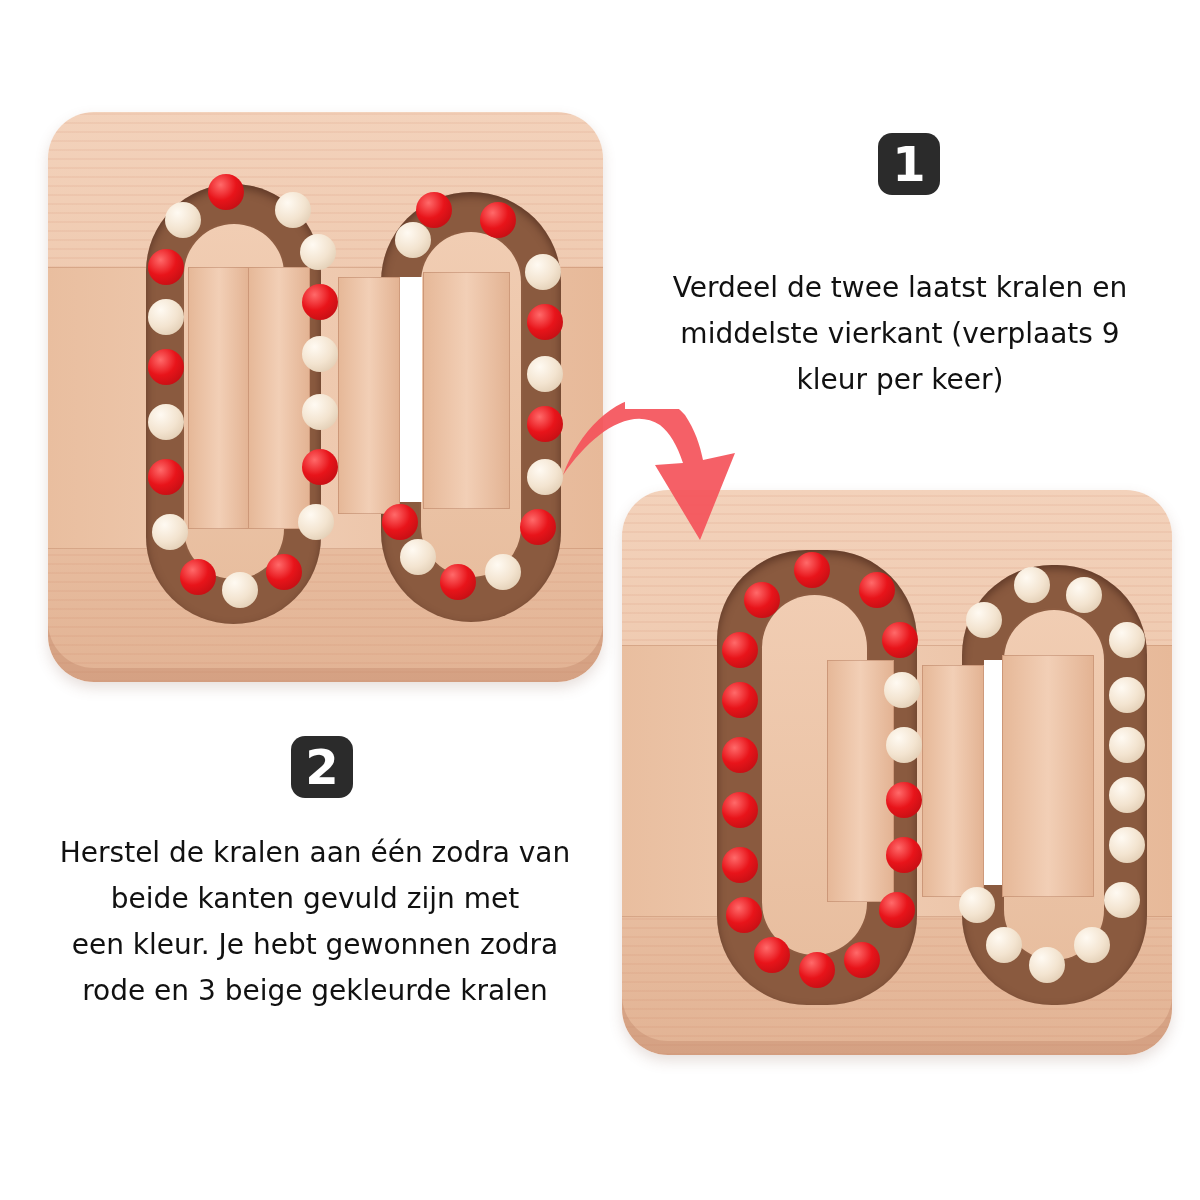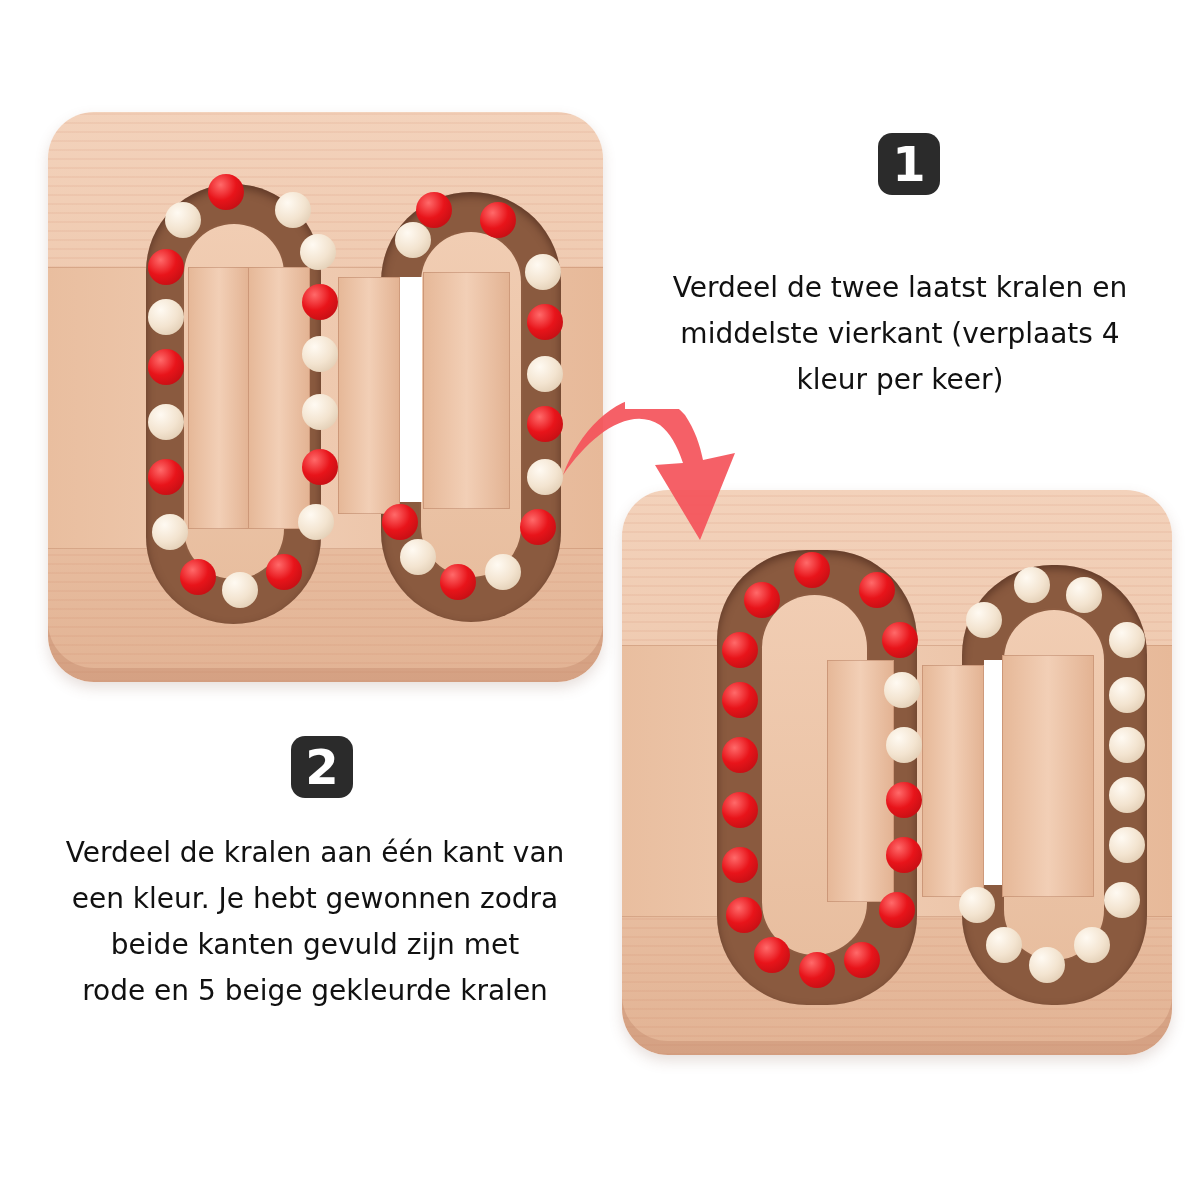--- a/index.html
+++ b/index.html
@@ -168,24 +168,24 @@
 </div>
 
 <svg class="arrow" viewBox="0 0 200 170">
   <path d="M8 100 C 30 40, 90 -5, 130 40 C 140 55, 145 70, 148 85 L 180 78 L 145 165 L 100 90 L 128 88 C 122 70, 115 58, 105 50 C 75 30, 35 60, 8 100 Z" fill="#f4525a" fill-opacity="0.92"></path>
 </svg>
 
 <div class="badge" style="left:878px; top:133px;">1</div>
 
 <div class="panel" style="left:625px; top:265px; width:550px; padding:0 0 6px 0;">
   <p>Verdeel de twee laatst kralen en</p>
-  <p>middelste vierkant (verplaats 4</p>
+  <p>middelste vierkant (verplaats 9</p>
   <p>kleur per keer)</p>
 </div>
 
 <div class="badge" style="left:291px; top:736px;">2</div>
 
 <div class="panel" style="left:30px; top:830px; width:570px;">
-  <p>Verdeel de kralen aan één kant van</p>
+  <p>Herstel de kralen aan één zodra van</p>
+  <p>beide kanten gevuld zijn met</p>
   <p>een kleur. Je hebt gewonnen zodra</p>
-  <p>beide kanten gevuld zijn met</p>
-  <p>rode en 5 beige gekleurde kralen</p>
+  <p>rode en 3 beige gekleurde kralen</p>
 </div>
 
 </body></html>

